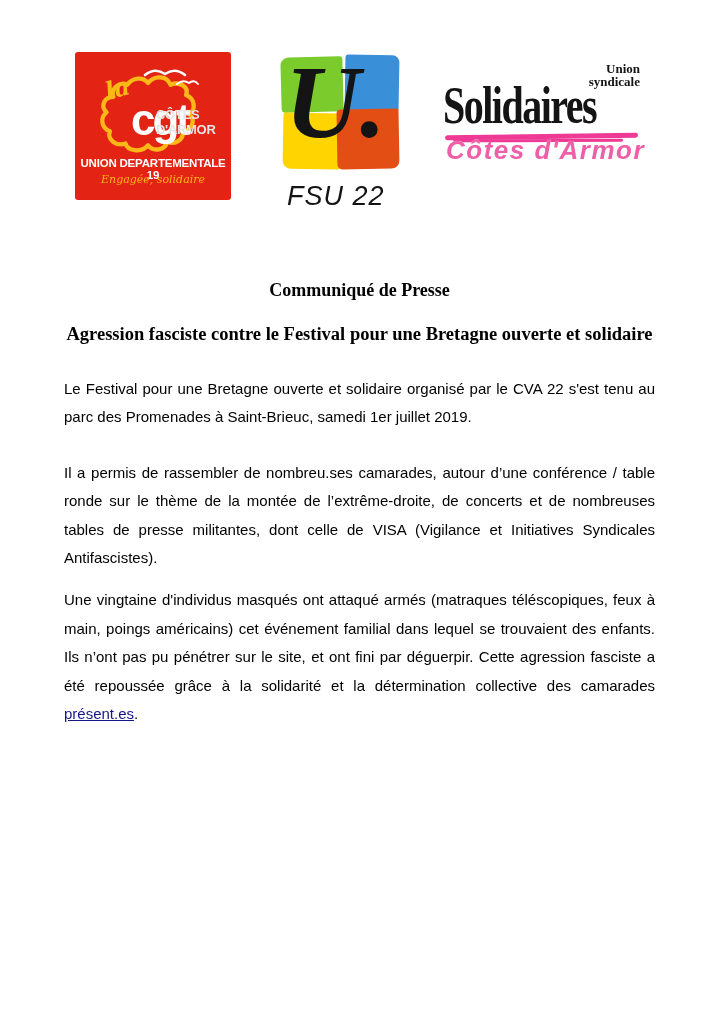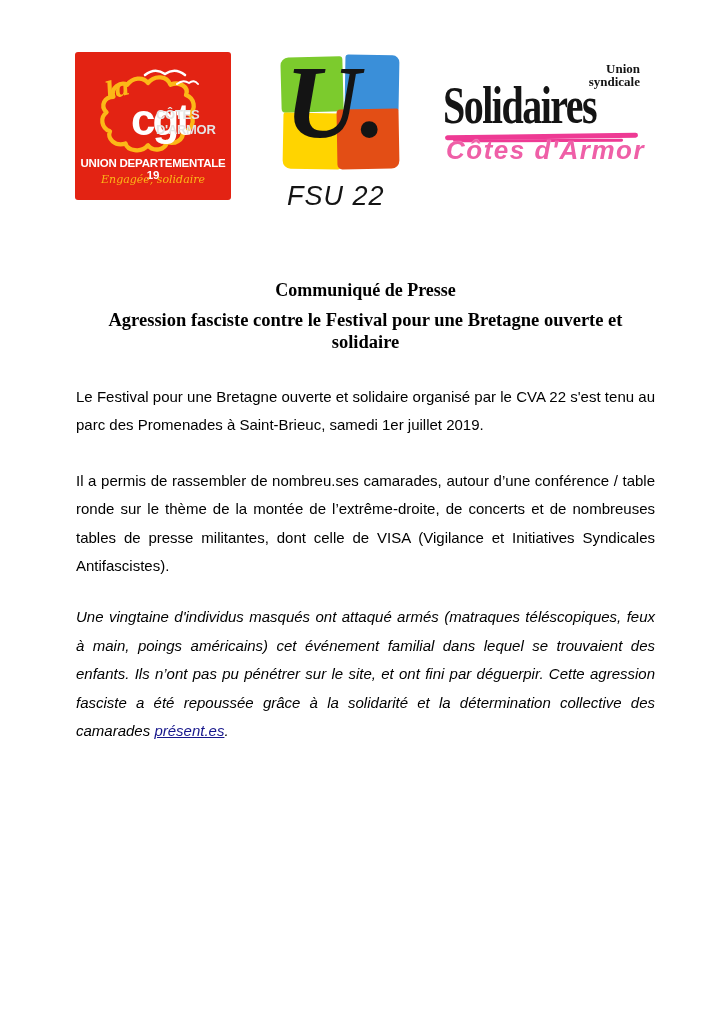--- a/index.html
+++ b/index.html
@@ -49,33 +49,33 @@
   .sol-underline { position: absolute; left: 2px; top: 74px; width: 193px; height: 5px; border-radius: 3px; transform: rotate(-0.8deg); }
   .sol-underline::after { content: ""; position: absolute; left: 8px; top: 5px; width: 170px; height: 3px; border-radius: 2px; background: inherit; transform: rotate(0.6deg); }
   .sol-region {
     position: absolute; left: 3px; top: 75px; font-weight: bold; font-style: italic;
     font-size: 26px; letter-spacing: 1.5px; white-space: nowrap;
     text-shadow: 0 0 1px rgba(255,255,255,0.9);
   }
 
   
   .dateline { position: absolute; top: 222px; right: 97px; font-size: 16px; }
-  .content { position: absolute; left: 76px; right: 69px; top: 260px; }
+  .content { position: absolute; left: 64px; right: 69px; top: 260px; }
   .doc-title {
     margin: 20px 0 0; text-align: center; font-family: "Liberation Serif", serif;
     font-weight: bold; font-size: 18px; line-height: 20px;
   }
   .doc-subtitle {
-    margin: 9px 0 0; text-align: center; font-family: "Liberation Serif", serif;
+    margin: 23px 0 0; text-align: center; font-family: "Liberation Serif", serif;
     font-weight: bold; font-size: 18.5px; line-height: 22px;
   }
   .content p.body { font-size: 15px; line-height: 28.4px; text-align: justify; }
   p.p1 { margin: 30px 0 0; }
   p.p2 { margin: 27px 0 0; }
-  p.p3 { margin: 23px 0 0; font-style: italic; }
+  p.p3 { margin: 14px 0 0; }
   p.p4 { margin: 23px 0 0; }
   .slogan { margin: 17px 0 0; text-align: center; font-weight: bold; font-size: 16px; line-height: 22px; }
   .signature { margin: 29px 0 0; font-size: 15px; line-height: 20px; }
   a.inline-link { text-decoration: underline; cursor: pointer; }
 </style>
 </head>
 <body>
 
 <div class="page">
 

